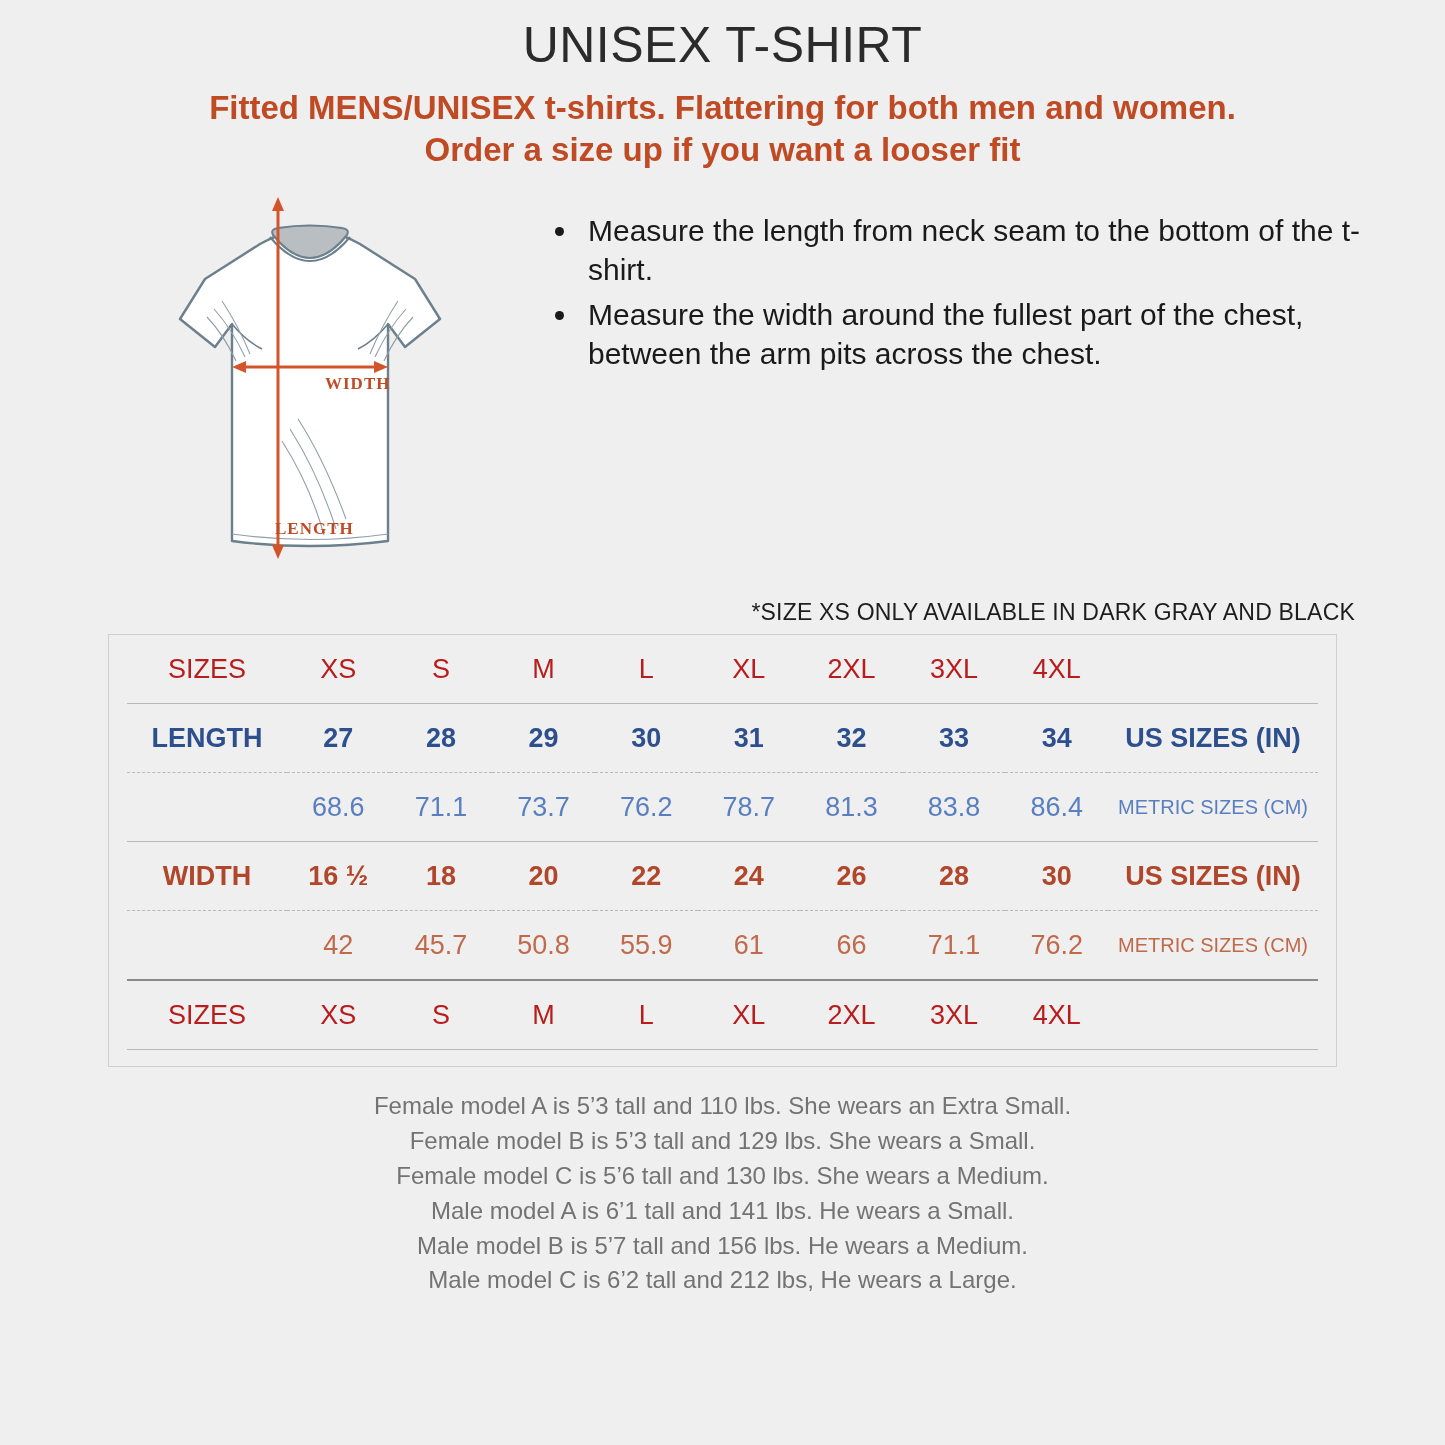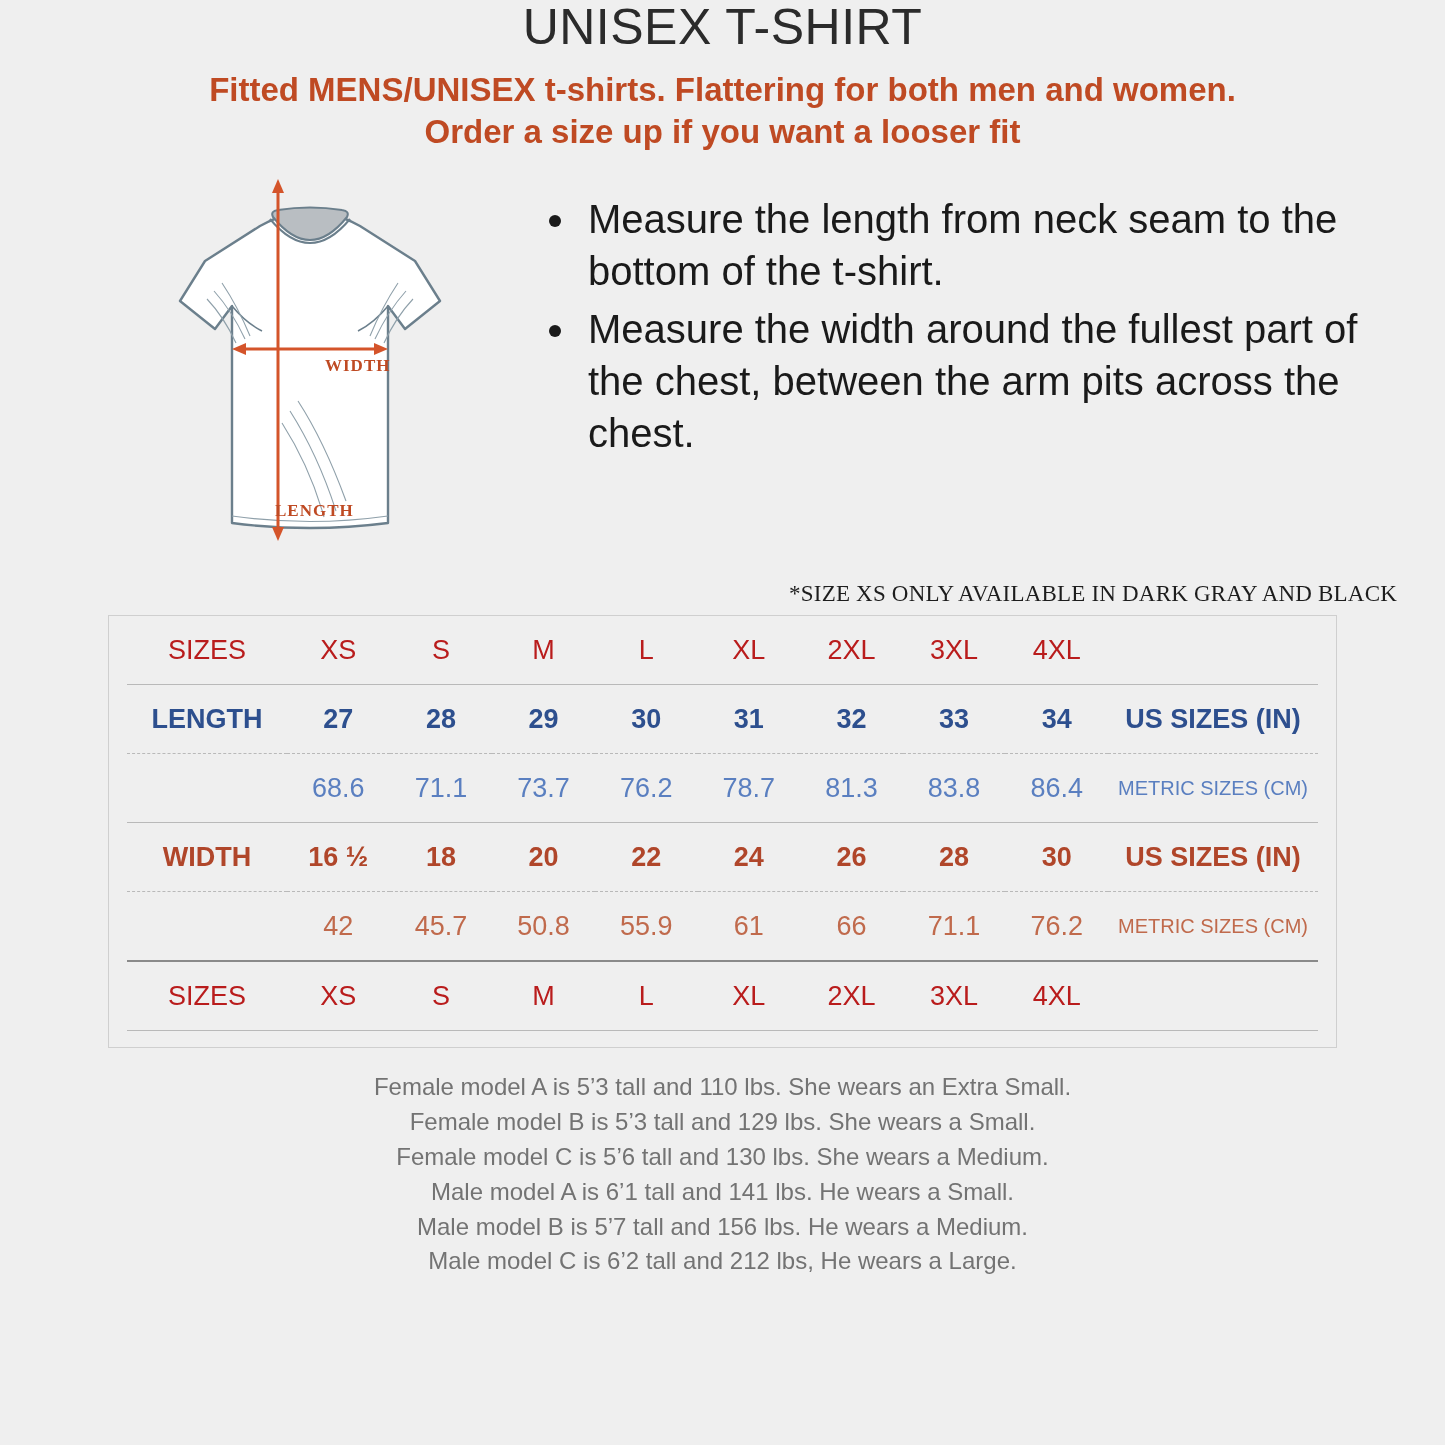--- a/index.html
+++ b/index.html
@@ -21,20 +21,21 @@
     box-sizing: border-box;
   }
 
   
   .title {
     text-align: center;
     font-size: 50px;
     font-weight: 400;
     letter-spacing: 0.5px;
     color: #2b2b2b;
+    padding-top: 18px;
     line-height: 1.1;
   }
   .subtitle {
     text-align: center;
     color: #bf4a23;
     font-weight: bold;
     font-size: 33px;
     line-height: 1.28;
     margin-top: 14px;
     padding: 0 80px;
@@ -82,35 +83,34 @@
   .intro {
     font-size: 30px;
     line-height: 1.3;
     color: #1d1d1d;
   }
   ul.measure-list {
     margin: 10px 0 0 0;
     padding-left: 42px;
   }
   ul.measure-list li {
-    font-size: 40px;
+    font-size: 30px;
     line-height: 1.3;
     margin-bottom: 6px;
     padding-left: 8px;
   }
 
   
   .note {
     text-align: right;
     font-size: 23px;
     letter-spacing: 0.2px;
     color: #1d1d1d;
-    padding-right: 48px;
+    padding-right: 90px;
     margin-top: 10px;
-    font-family: Liberation Serif, serif;
   }
 
   
   .table-box {
     margin: 8px 108px 0 108px;
     border: 1px solid #cfcfcf;
     background: #efefef;
     padding: 0 18px 16px 18px;
     box-sizing: border-box;
   }

